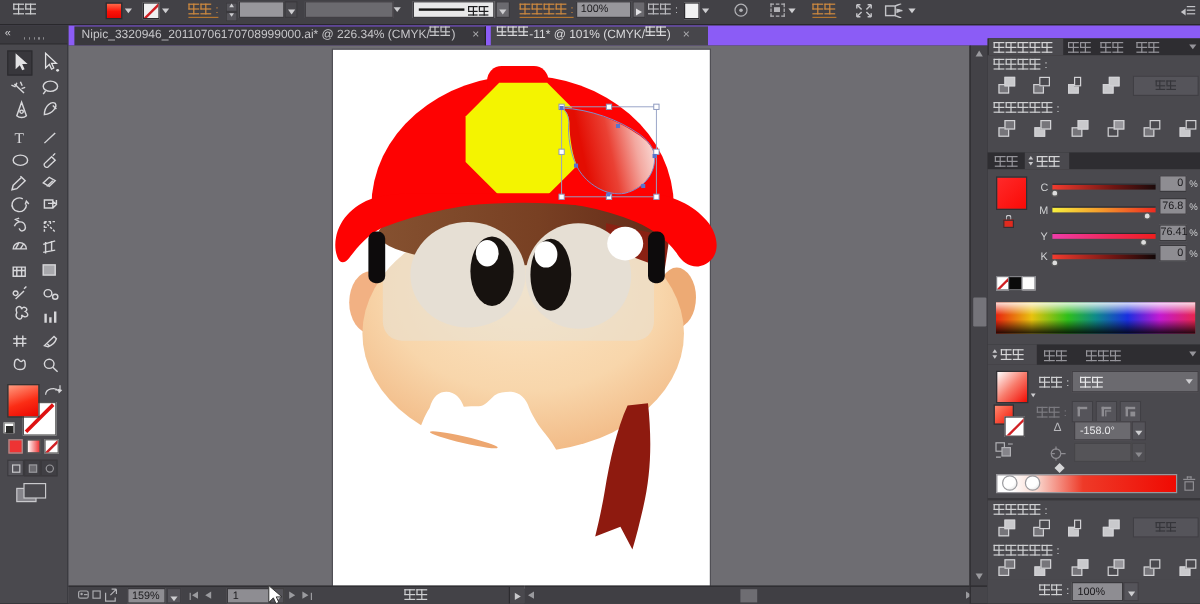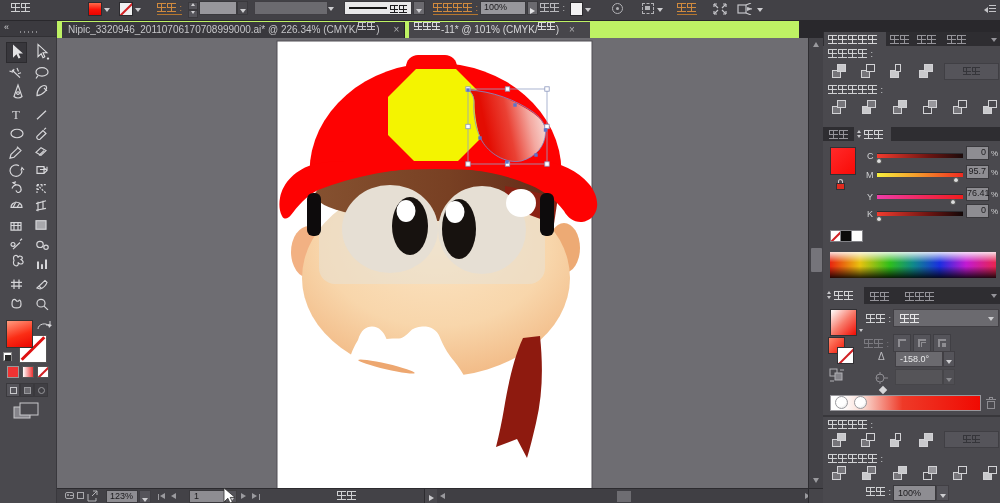--- a/index.html
+++ b/index.html
@@ -16,21 +16,21 @@
 .tri-d{display:inline-block;width:0;height:0;border-left:3px solid transparent;border-right:3px solid transparent;border-top:4px solid #cdcdd0}
 .tri-u{display:inline-block;width:0;height:0;border-left:3px solid transparent;border-right:3px solid transparent;border-bottom:4px solid #cdcdd0}
 .tri-r{display:inline-block;width:0;height:0;border-top:3.5px solid transparent;border-bottom:3.5px solid transparent;border-left:5px solid #cdcdd0}
 .tri-l{display:inline-block;width:0;height:0;border-top:3.5px solid transparent;border-bottom:3.5px solid transparent;border-right:5px solid #cdcdd0}
 .dd{position:absolute;background:#6b6a6f;border:1px solid #413f44}
 .ddl{position:absolute;background:#98979c;border:1px solid #3a393d;color:#1c1b1e;font-size:9px;line-height:11px}
 .btnbox{position:absolute;background:#55545a;border:1px solid #403f44}
 
 #topbar{position:absolute;left:0;top:0;width:1000px;height:21px;background:#424146;border-bottom:1px solid #29282c}
 
-#tabstrip{position:absolute;left:0;top:21px;width:799px;height:17px;background:#bef264}
+#tabstrip{position:absolute;left:0;top:21px;width:1000px;height:17px;background:#8b5cf6}
 
 #toolbar{position:absolute;left:0;top:21px;width:57px;height:482px;background:#4a494e;border-right:1px solid #39383d}
 
 #canvas{position:absolute;left:57px;top:38px;width:751px;height:465px;background:#6e6d72;overflow:hidden}
 
 #dock{position:absolute;left:823px;top:32px;width:177px;height:471px;background:#4a494e}
 
 #vscroll{position:absolute;left:808px;top:38px;width:15px;height:450px;background:#434247;border-left:1px solid #2e2d31}
 #statusbar{position:absolute;left:57px;top:488px;width:380px;height:15px;background:#434247;border-top:1px solid #2c2b2f}
 #hscroll{position:absolute;left:437px;top:488px;width:371px;height:15px;background:#403f44;border-top:1px solid #2c2b2f}
@@ -264,21 +264,21 @@
 <div id="statusbar">
   <div class="abs" style="left:8px;top:3px;width:9px;height:7px;border:1px solid #a8a8ac;border-radius:2px">
         <div class="abs" style="left:1px;top:1px;width:2px;height:2px;background:#a8a8ac;border-radius:50%"></div>
         <div class="abs" style="left:4px;top:2px;width:3px;height:1px;background:#a8a8ac"></div>
       </div>
   <div class="abs" style="left:20px;top:3px;width:7px;height:7px;border:1px solid #a8a8ac"></div>
   <svg class="abs" style="left:30px;top:1px" width="12" height="12" viewBox="0 0 12 12">
         <path d="M1 4v7h8V8" fill="none" stroke="#b4b4b8"></path>
         <path d="M5 6 10 1M10 1h-4M10 1v4" fill="none" stroke="#b4b4b8"></path>
       </svg>
-  <div class="vbox" style="left:49px;top:1px;width:32px;height:13px;text-align:left;padding-left:3px">123%</div>
+  <div class="vbox" style="left:49px;top:1px;width:32px;height:13px;text-align:left;padding-left:3px">159%</div>
   <div class="abs" style="left:82px;top:1px;width:12px;height:13px;background:#55545a;border:1px solid #403f44;text-align:center;line-height:11px"><span class="tri-d"></span></div>
   <div class="abs" style="left:101px;top:5px;width:1px;height:6px;background:#9b9b9f"></div>
   <div class="abs" style="left:103px;top:4px;line-height:0"><span class="tri-l" style="border-right-color:#9b9b9f"></span></div>
   <div class="abs" style="left:114px;top:4px;line-height:0"><span class="tri-l" style="border-right-color:#9b9b9f"></span></div>
   <div class="vbox" style="left:132px;top:1px;width:36px;height:13px;text-align:left;padding-left:4px">1</div>
   <div class="abs" style="left:168px;top:1px;width:12px;height:13px;background:#55545a;border:1px solid #403f40;text-align:center;line-height:11px"><span class="tri-d"></span></div>
   <div class="abs" style="left:184px;top:4px;line-height:0"><span class="tri-r" style="border-left-color:#9b9b9f"></span></div>
   <div class="abs" style="left:195px;top:4px;line-height:0"><span class="tri-r" style="border-left-color:#9b9b9f"></span></div>
   <div class="abs" style="left:202px;top:5px;width:1px;height:6px;background:#9b9b9f"></div>
   <div class="lbl" style="left:280px;top:2px"><span class="cj"></span><span class="cj"></span></div>
@@ -357,21 +357,21 @@
     <div class="abs" style="left:0;top:4px;width:9px;height:7px;background:#e02a1e;border:1px solid #313034"></div>
   </div>
   <div class="lbl" style="left:44px;top:119px">C</div>
   <div class="abs" style="left:54px;top:121px;width:86px;height:5px;background:linear-gradient(90deg,#f23b2e,#6d1512 60%,#1c0b0b);border-top:1px solid #2e2d31"></div>
   <div class="abs" style="left:53px;top:126px;width:6px;height:6px;background:#ddd;border:1px solid #555;border-radius:50% 50% 50% 50%/60% 60% 40% 40%"></div>
   <div class="vbox" style="left:143px;top:114px;width:23px;height:14px">0</div>
   <div class="lbl" style="left:168px;top:117px;font-size:8px">%</div>
   <div class="lbl" style="left:43px;top:138px">M</div>
   <div class="abs" style="left:54px;top:140px;width:86px;height:5px;background:linear-gradient(90deg,#f7ef3e,#f59e2c 45%,#ee2a20);border-top:1px solid #2e2d31"></div>
   <div class="abs" style="left:130px;top:145px;width:6px;height:6px;background:#ddd;border:1px solid #555;border-radius:50% 50% 50% 50%/60% 60% 40% 40%"></div>
-  <div class="vbox" style="left:143px;top:133px;width:23px;height:14px">95.7</div>
+  <div class="vbox" style="left:143px;top:133px;width:23px;height:14px">76.8</div>
   <div class="lbl" style="left:168px;top:136px;font-size:8px">%</div>
   <div class="lbl" style="left:44px;top:160px">Y</div>
   <div class="abs" style="left:54px;top:162px;width:86px;height:5px;background:linear-gradient(90deg,#ee3ca8,#f0285a 55%,#f01e1e);border-top:1px solid #2e2d31"></div>
   <div class="abs" style="left:127px;top:167px;width:6px;height:6px;background:#ddd;border:1px solid #555;border-radius:50% 50% 50% 50%/60% 60% 40% 40%"></div>
   <div class="vbox" style="left:143px;top:155px;width:23px;height:14px">76.41</div>
   <div class="lbl" style="left:168px;top:158px;font-size:8px">%</div>
   <div class="lbl" style="left:44px;top:177px">K</div>
   <div class="abs" style="left:54px;top:179px;width:86px;height:5px;background:linear-gradient(90deg,#f23b2e,#6d1512 60%,#120707);border-top:1px solid #2e2d31"></div>
   <div class="abs" style="left:53px;top:184px;width:6px;height:6px;background:#ddd;border:1px solid #555;border-radius:50% 50% 50% 50%/60% 60% 40% 40%"></div>
   <div class="vbox" style="left:143px;top:172px;width:23px;height:14px">0</div>

